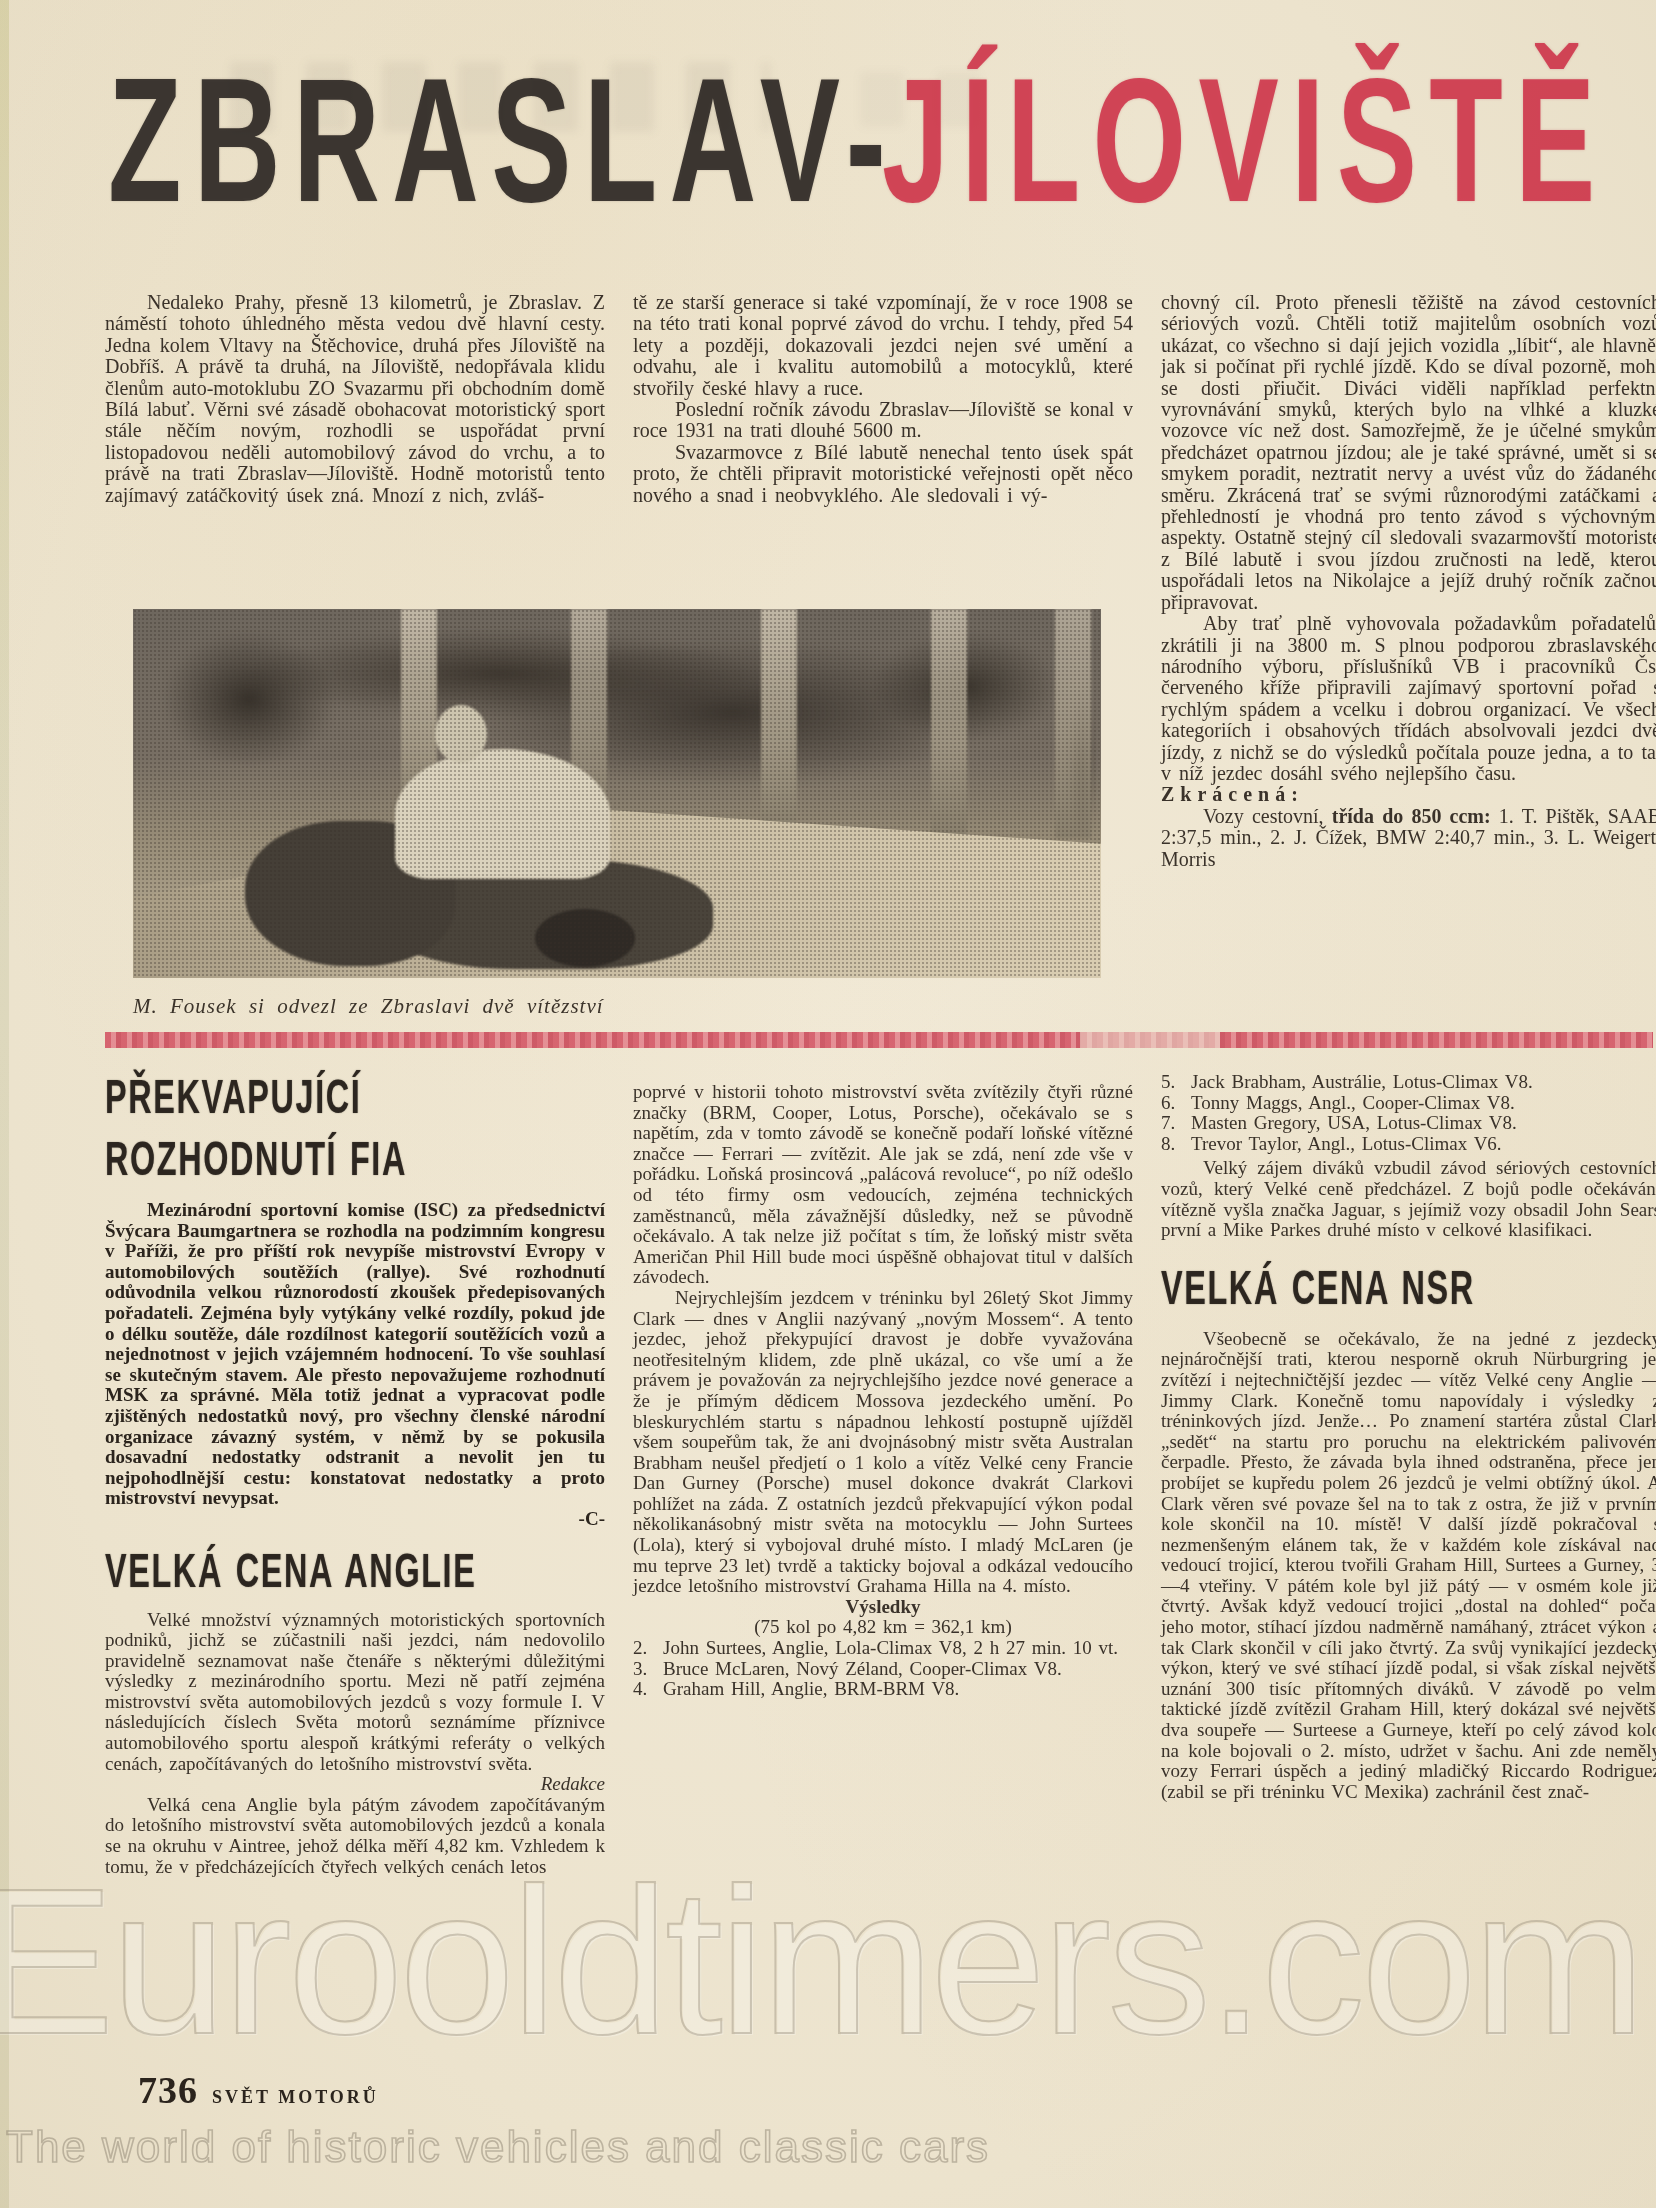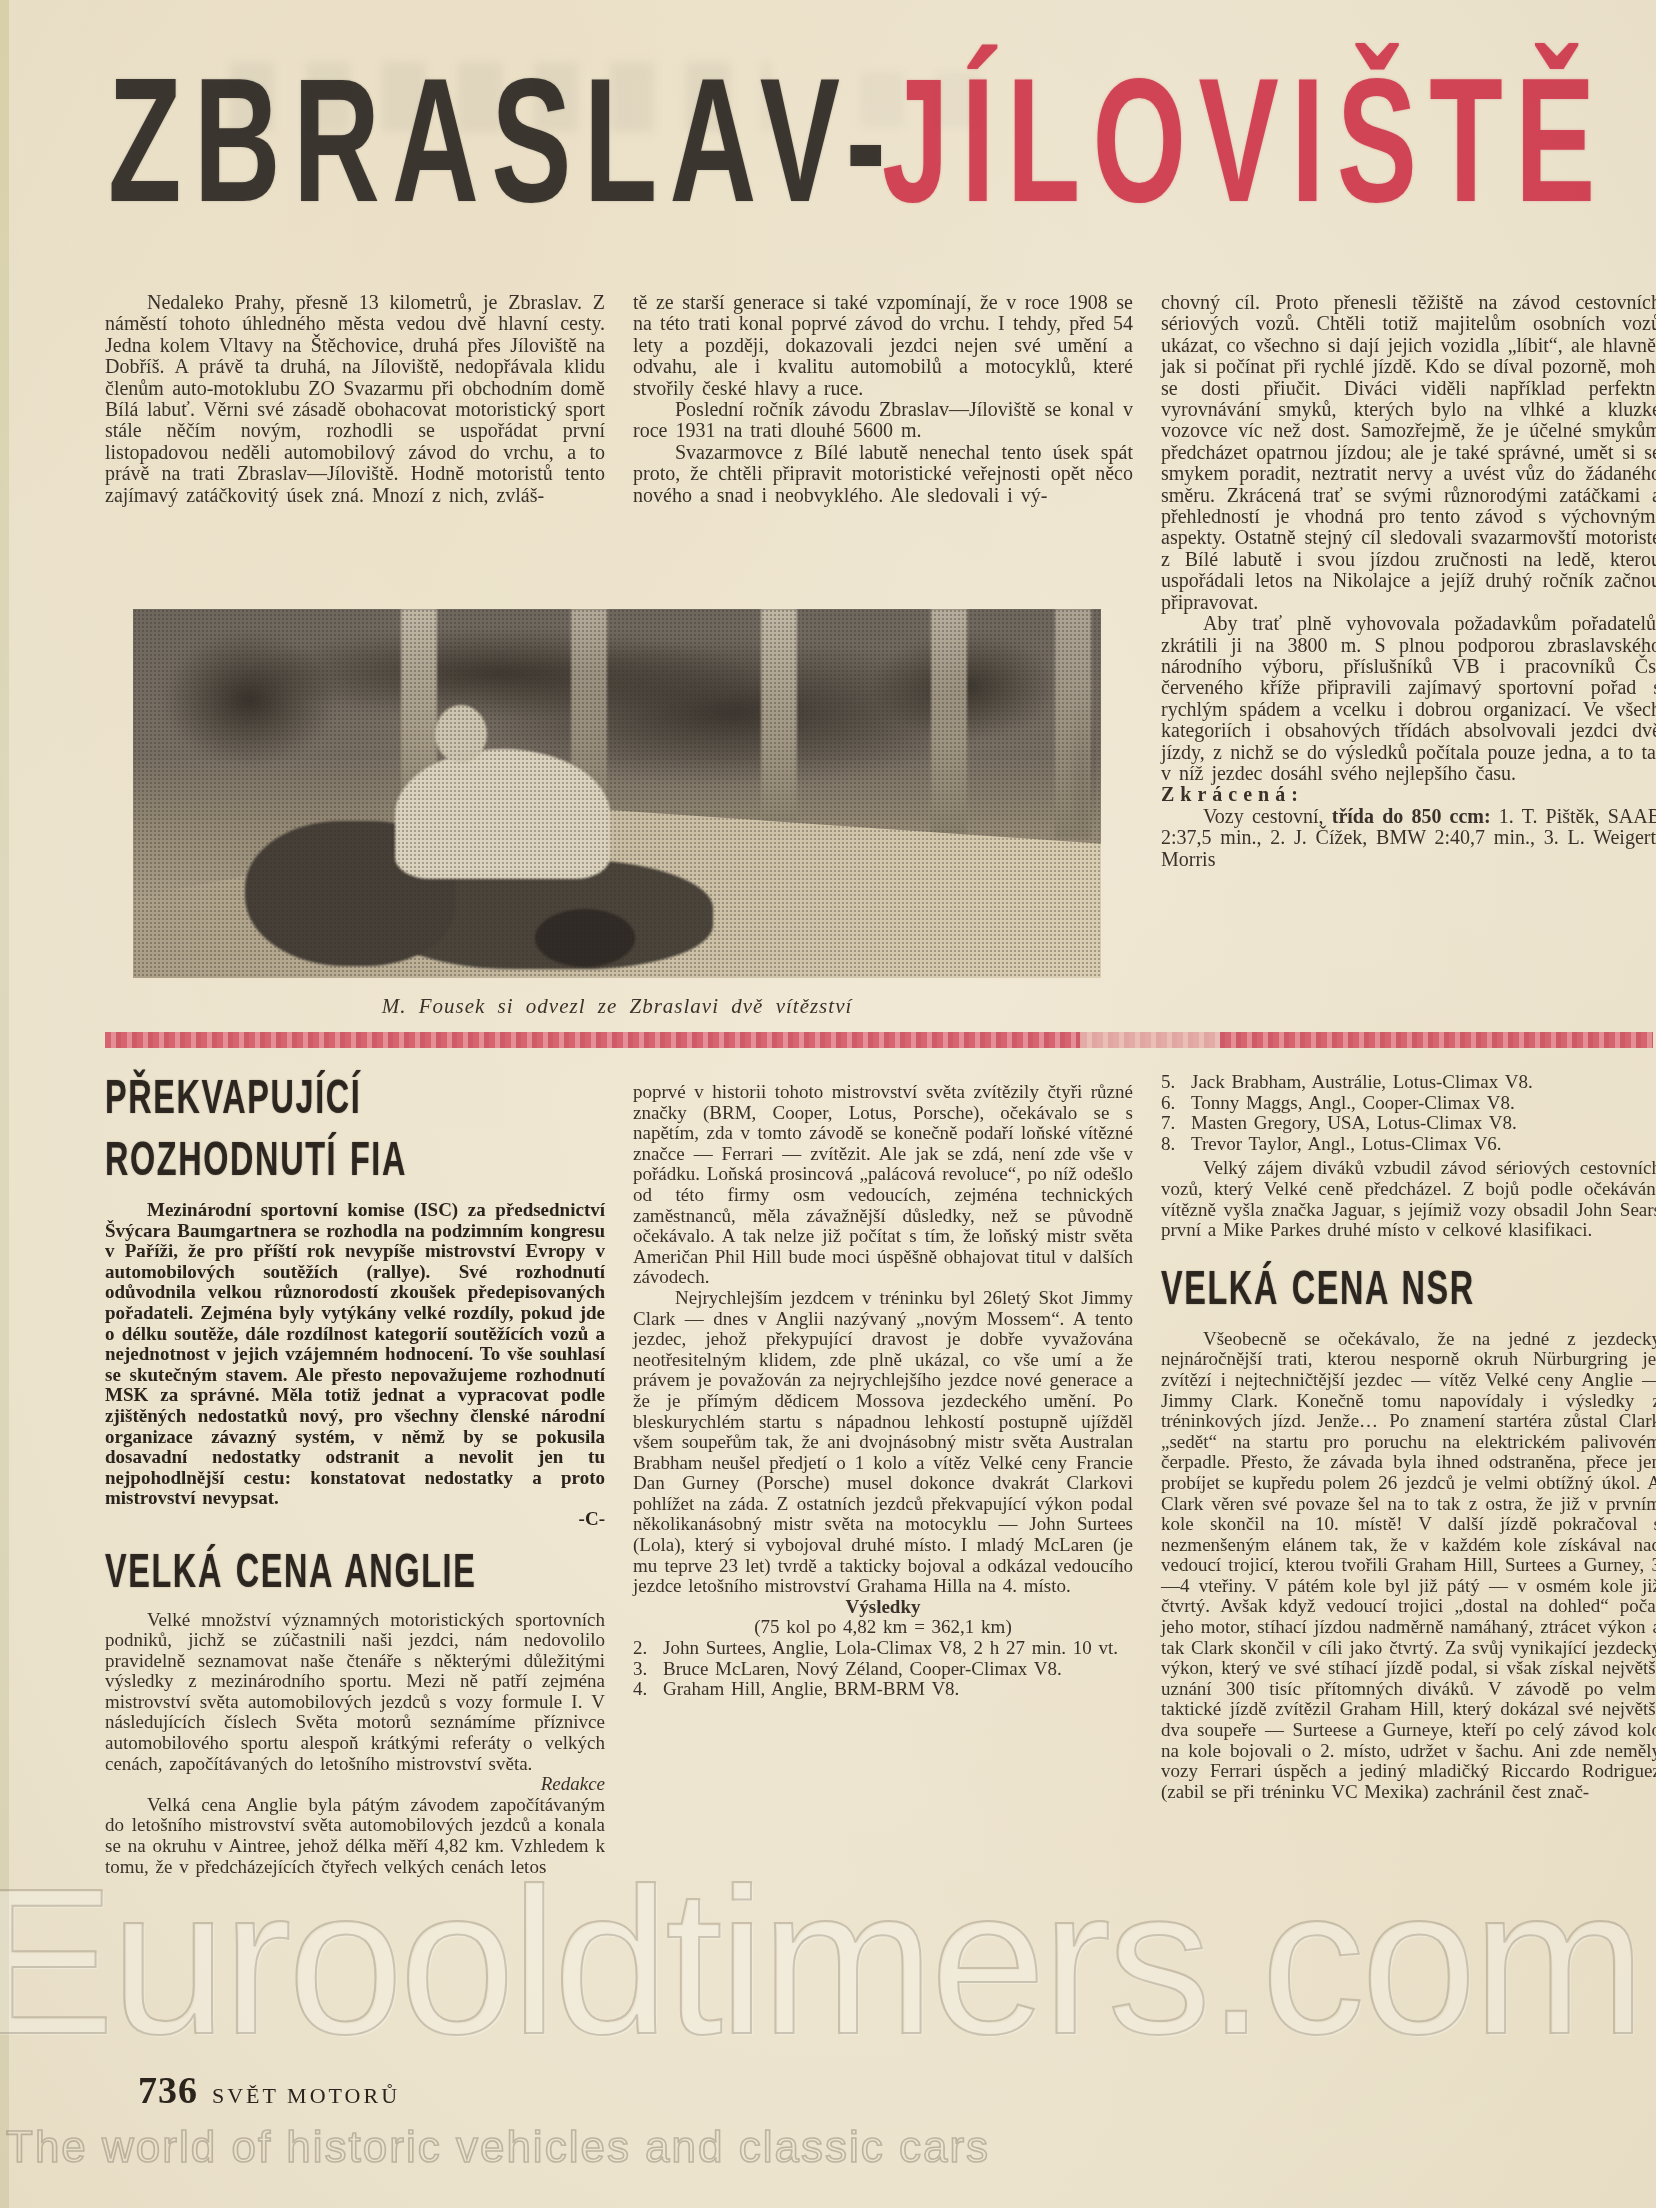--- a/index.html
+++ b/index.html
@@ -53,35 +53,35 @@
     background:linear-gradient(100deg,#ab9f87 5%,#c9bda3 50%,#d8ccb1 95%);
     clip-path:polygon(0 58%, 48% 12%, 100% 30%, 100% 100%, 0 100%);}
   .car-dark-front{position:absolute;left:112px;top:212px;width:210px;height:145px;background:#453f37;border-radius:46% 40% 42% 48%;filter:blur(1px);}
   .car-hull{position:absolute;left:250px;top:250px;width:330px;height:110px;background:#4a443b;border-radius:30% 45% 40% 40%;filter:blur(1px);}
   .car-cowl{position:absolute;left:262px;top:140px;width:215px;height:130px;background:#dad2bd;border-radius:55% 55% 18% 18%;filter:blur(1px);}
   .car-driver{position:absolute;left:302px;top:96px;width:52px;height:58px;background:#cdc5af;border-radius:50%;filter:blur(1px);}
   .car-wheel{position:absolute;left:402px;top:300px;width:100px;height:58px;background:#2f2a25;border-radius:50%;filter:blur(1px);}
   .photo::after{content:"";position:absolute;inset:0;
     background-image:radial-gradient(rgba(56,48,40,0.33) 1px, transparent 1.45px);
     background-size:4px 4px;}
-  .caption{position:absolute;left:113px;top:994px;width:968px;text-align:center;
+  .caption{position:absolute;left:113px;top:994px;width:968px;text-align:left;
     font-style:italic;font-size:21px;letter-spacing:1px;word-spacing:6px;color:#3b332a;}
   
   .divider{position:absolute;left:85px;top:1032px;width:1548px;height:16px;
     background:repeating-linear-gradient(90deg, rgba(210,78,95,0.85) 0 6px, rgba(226,122,134,0.8) 6px 11px, rgba(200,66,84,0.85) 11px 16px);}
   .divider-fade{position:absolute;left:63%;top:0;width:9%;height:100%;background:rgba(238,229,211,0.55);}
   
   .res-title{text-align:center;font-weight:700;margin:10px 0 2px 0;}
   .res-sub{text-align:center;margin:0 0 8px 0;}
   .res-item{padding-left:36px;text-indent:-36px;margin:0 0 2px 0;}
   .res-num{display:inline-block;width:30px;text-indent:0;}
   
   .footer{position:absolute;left:118px;top:2068px;display:flex;align-items:baseline;gap:14px;color:#2b241d;}
   .page-num{font-weight:700;font-size:38px;letter-spacing:1px;text-align:right;}
-  .mag{font-weight:400;font-size:22px;letter-spacing:3px;}
+  .mag{font-weight:700;font-size:18px;letter-spacing:3px;}
   
   .wm{position:absolute;pointer-events:none;z-index:6;font-family:"Liberation Sans",sans-serif;
     color:transparent;-webkit-text-stroke:2px rgba(141,131,113,0.38);white-space:nowrap;}
   .wm-main{left:-24px;top:1842px;font-size:208px;letter-spacing:-4px;
     text-shadow:2px 2px 0 rgba(255,255,255,0.25);}
   .wm-tag{left:6px;top:2122px;font-size:44px;letter-spacing:2px;-webkit-text-stroke:1.6px rgba(141,131,113,0.5);}
   .z1{z-index:1;margin-left:20px;}
 </style>
 </head>
 <body>

